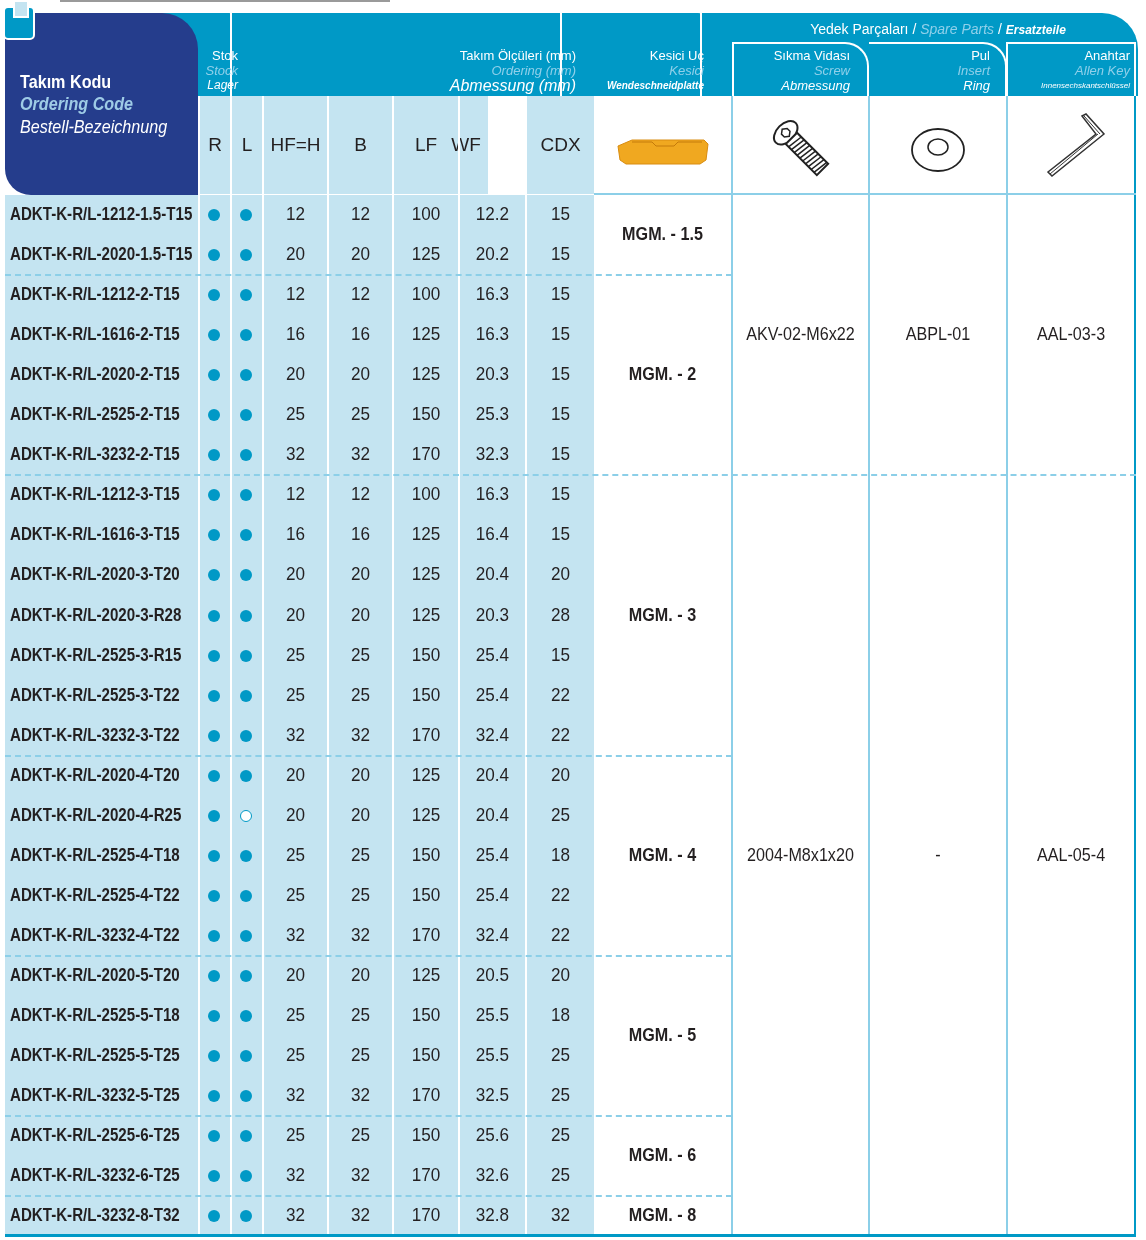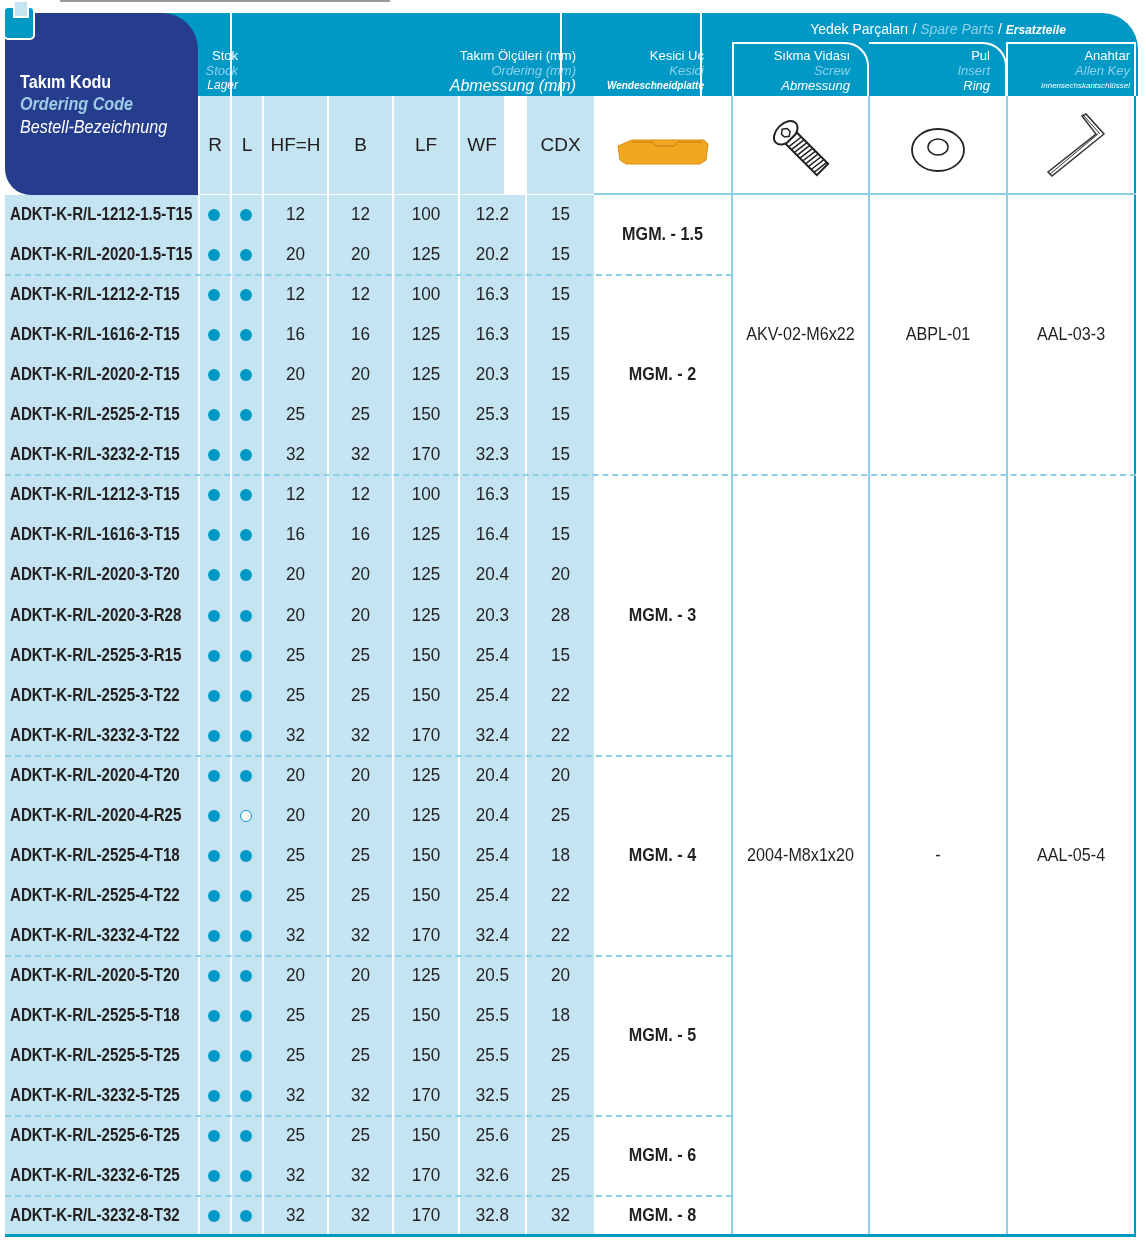--- a/index.html
+++ b/index.html
@@ -84,21 +84,21 @@
   <div class="c-white">Anahtar</div>
   <div class="c-light">Allen Key</div>
   <div class="c-ital" style="font-size:8px;">Innensechskantschlüssel</div>
 </div>
 
 <div class="sub-hdr" style="left:200px;width:30px;">R</div>
 <div class="sub-hdr" style="left:232px;width:30px;">L</div>
 <div class="sub-hdr" style="left:264px;width:63px;">HF=H</div>
 <div class="sub-hdr" style="left:329px;width:63px;">B</div>
 <div class="sub-hdr" style="left:394px;width:64px;">LF</div>
-<div class="sub-hdr" style="left:460px;width:44px;">WF</div>
+<div class="sub-hdr" style="left:444px;width:44px;">WF</div>
 <div class="sub-hdr" style="left:527px;width:67px;">CDX</div>
 
 <svg style="position:absolute;left:612px;top:130px;" width="100" height="45" viewBox="0 0 100 45">
   <path d="M6 16 L20 10 L92 10 L96 14 L94 30 L88 34 L14 34 L8 30 Z" fill="#f0a820" stroke="#d98c10" stroke-width="1"></path>
   <path d="M20 12 L40 12 L44 16 L62 16 L66 12 L90 12" fill="none" stroke="#c47a0a" stroke-width="1"></path>
 </svg>
 <svg style="position:absolute;left:765px;top:112px;" width="75" height="75" viewBox="0 0 75 75">
   <g transform="rotate(-45 37 37)">
     <ellipse cx="37" cy="14" rx="14" ry="9" fill="#fff" stroke="#222" stroke-width="2"></ellipse>
     <polygon points="33,12 37,9 41,12 41,16 37,19 33,16" fill="none" stroke="#222" stroke-width="1.5"></polygon>

